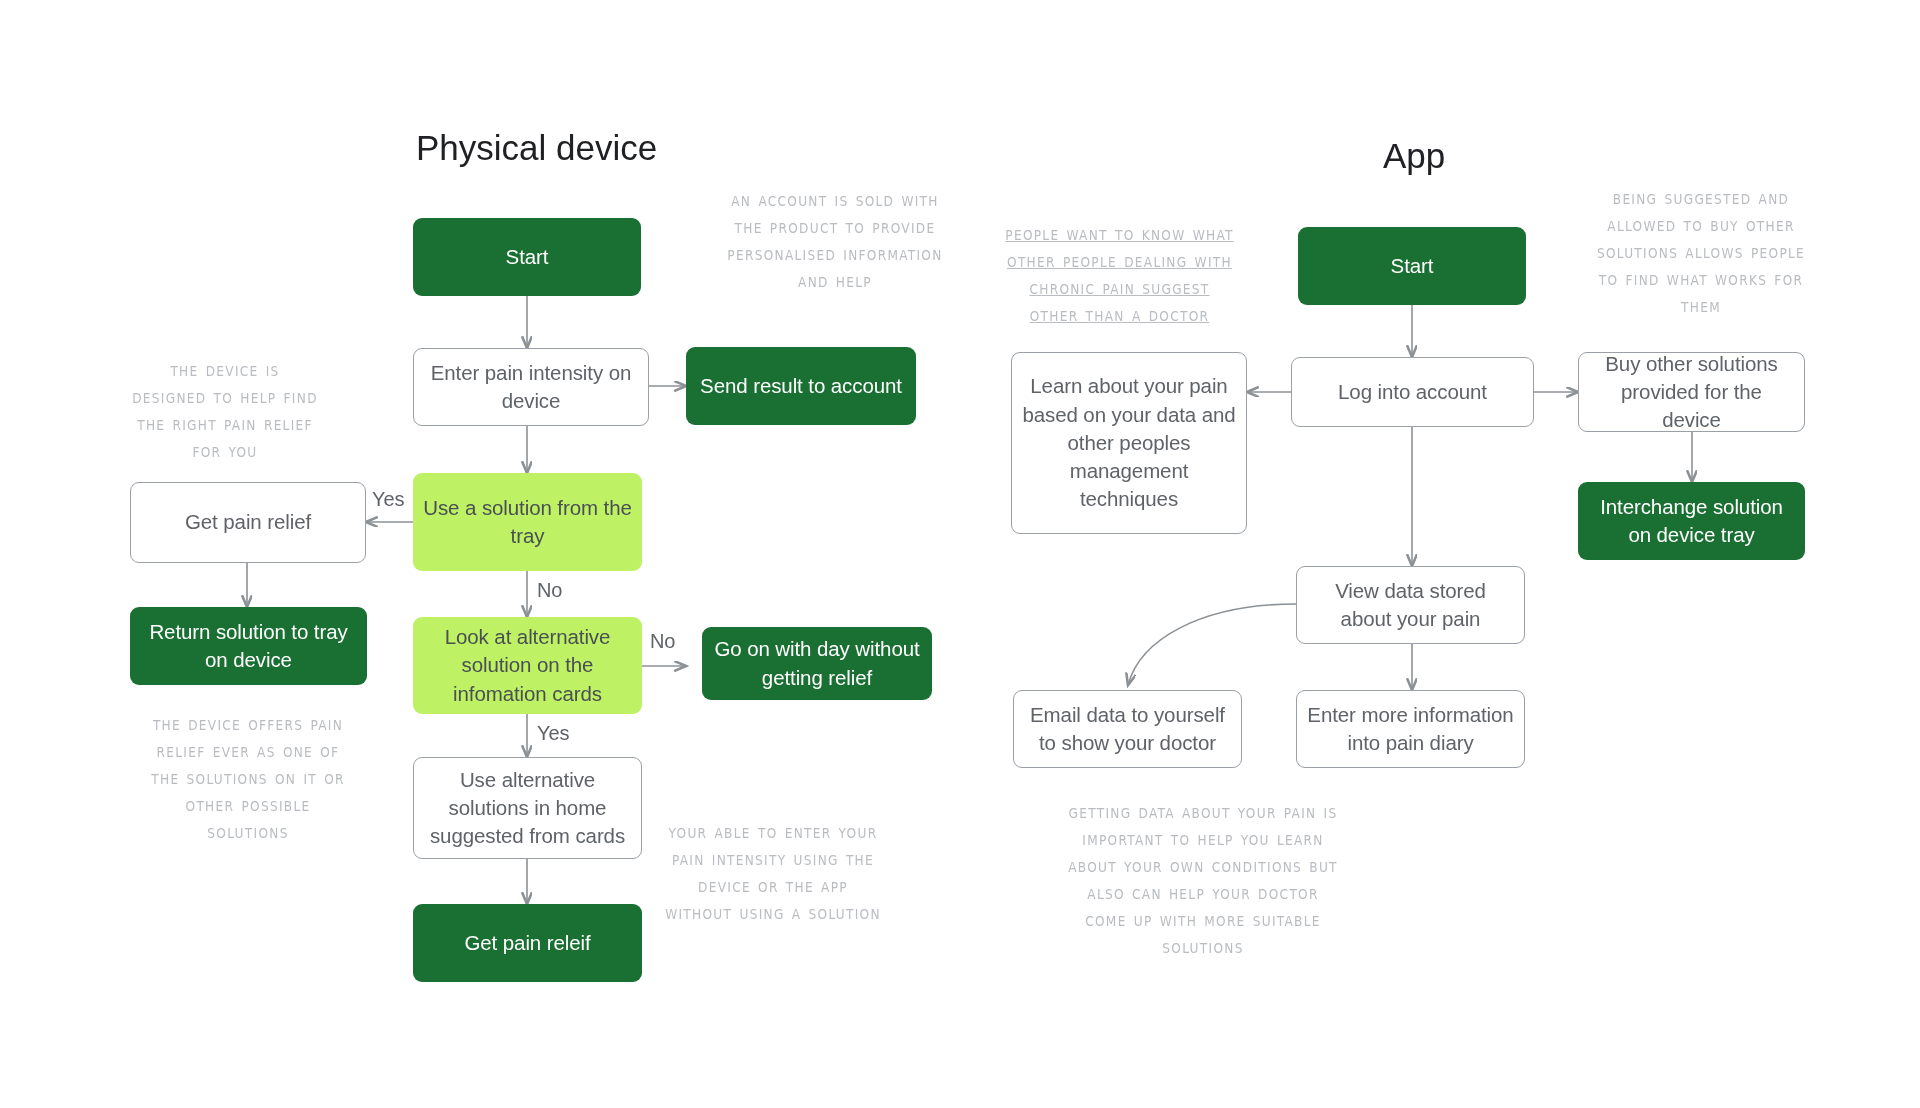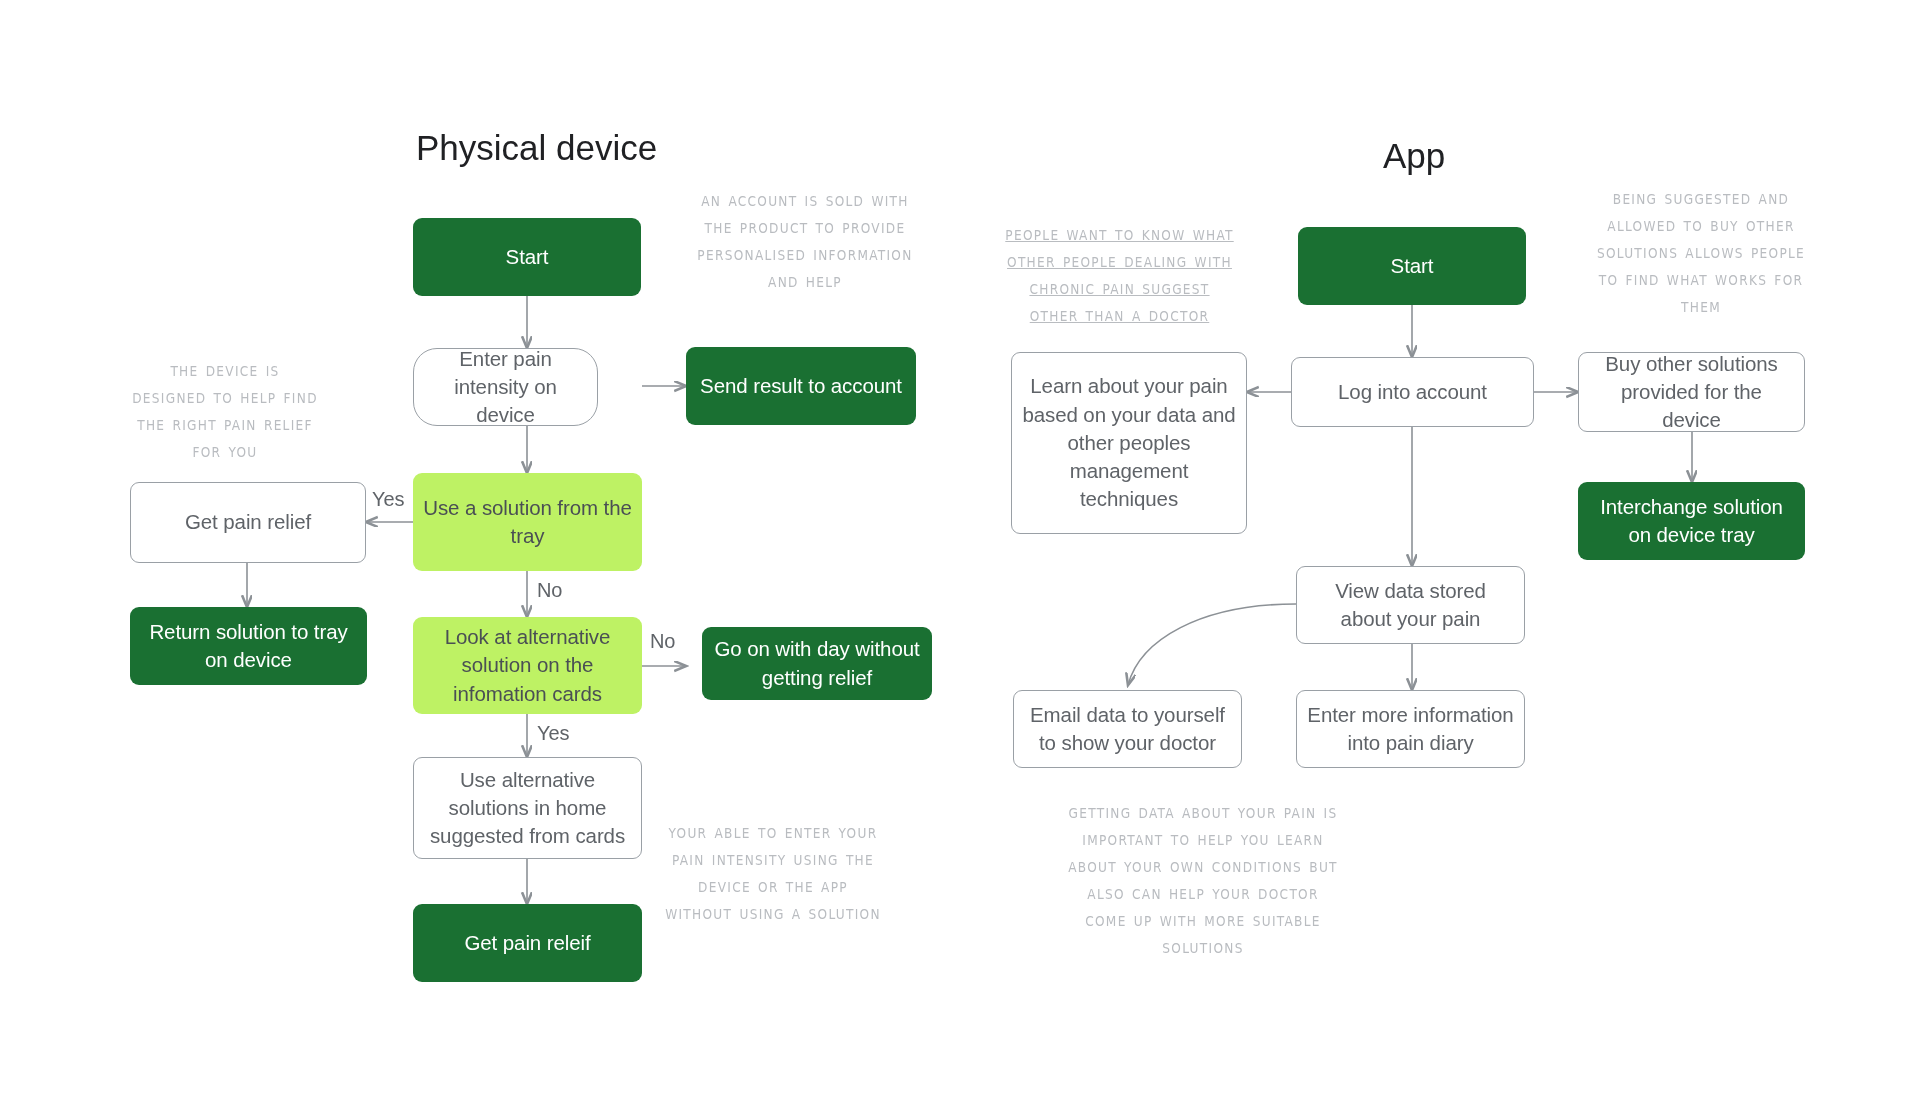--- a/index.html
+++ b/index.html
@@ -138,21 +138,21 @@
     <path d="M1296,604 C1200,604 1140,640 1128,685" marker-end="url(#arrow)"></path>
 
     <line x1="1412" y1="644" x2="1412" y2="690" marker-end="url(#arrow)"></line>
   </svg>
 
   <div class="section-title" style="left:416px; top:128px;">Physical device</div>
   <div class="section-title" style="left:1383px; top:136px;">App</div>
 
   <div class="node dark" style="left:413px; top:218px; width:228px; height:78px;">Start</div>
 
-  <div class="node plain" style="left:413px; top:348px; width:185px; height:78px;border-radius:24px;">Enter pain intensity on device</div>
+  <div class="node plain" style="left:413px; top:348px; width:236px; height:78px;">Enter pain intensity on device</div>
 
   <div class="node dark" style="left:686px; top:347px; width:230px; height:78px;">Send result to account</div>
 
   <div class="node light" style="left:413px; top:473px; width:229px; height:98px;">Use a solution from the tray</div>
 
   <div class="node plain" style="left:130px; top:482px; width:236px; height:81px;">Get pain relief</div>
 
   <div class="node dark" style="left:130px; top:607px; width:237px; height:78px;">Return solution to tray on device</div>
 
   <div class="node light" style="left:413px; top:617px; width:229px; height:97px;">Look at alternative solution on the infomation cards</div>
@@ -177,24 +177,25 @@
   <div class="node plain" style="left:1578px; top:352px; width:227px; height:80px;">Buy other solutions provided for the device</div>
 
   <div class="node dark" style="left:1578px; top:482px; width:227px; height:78px;">Interchange solution on device tray</div>
 
   <div class="node plain" style="left:1296px; top:566px; width:229px; height:78px;">View data stored about your pain</div>
 
   <div class="node plain" style="left:1013px; top:690px; width:229px; height:78px;">Email data to yourself to show your doctor</div>
 
   <div class="node plain" style="left:1296px; top:690px; width:229px; height:78px;">Enter more information into pain diary</div>
 
-  <div class="note" style="left:694px; top:188px; width:222px;text-align:center;">An account is sold with the product to provide personalised information and help</div>
+  <div class="note" style="left:724px; top:188px; width:222px;text-align:center;">An account is sold with the product to provide personalised information and help</div>
 
   <div class="note" style="left:130px; top:358px; width:190px;">The device is designed to help find the right pain relief for you</div>
 
+  <div class="note" style="left:145px; top:712px; width:206px;">The device offers pain relief ever as one of the solutions on it or other possible solutions</div>
 
   <div class="note" style="left:665px; top:820px; width:216px;">Your able to enter your pain intensity using the device or the app without using a solution</div>
 
   <div class="note" style="left:1002px; top:222px; width:235px;text-decoration:underline;">People want to know what other people dealing with chronic pain suggest other than a doctor</div>
 
   <div class="note" style="left:1594px; top:186px; width:214px;">Being suggested and allowed to buy other solutions allows people to find what works for them</div>
 
   <div class="note" style="left:1068px; top:800px; width:270px;">Getting data about your pain is important to help you learn about your own conditions but also can help your doctor come up with more suitable solutions</div>
 
 </div>

